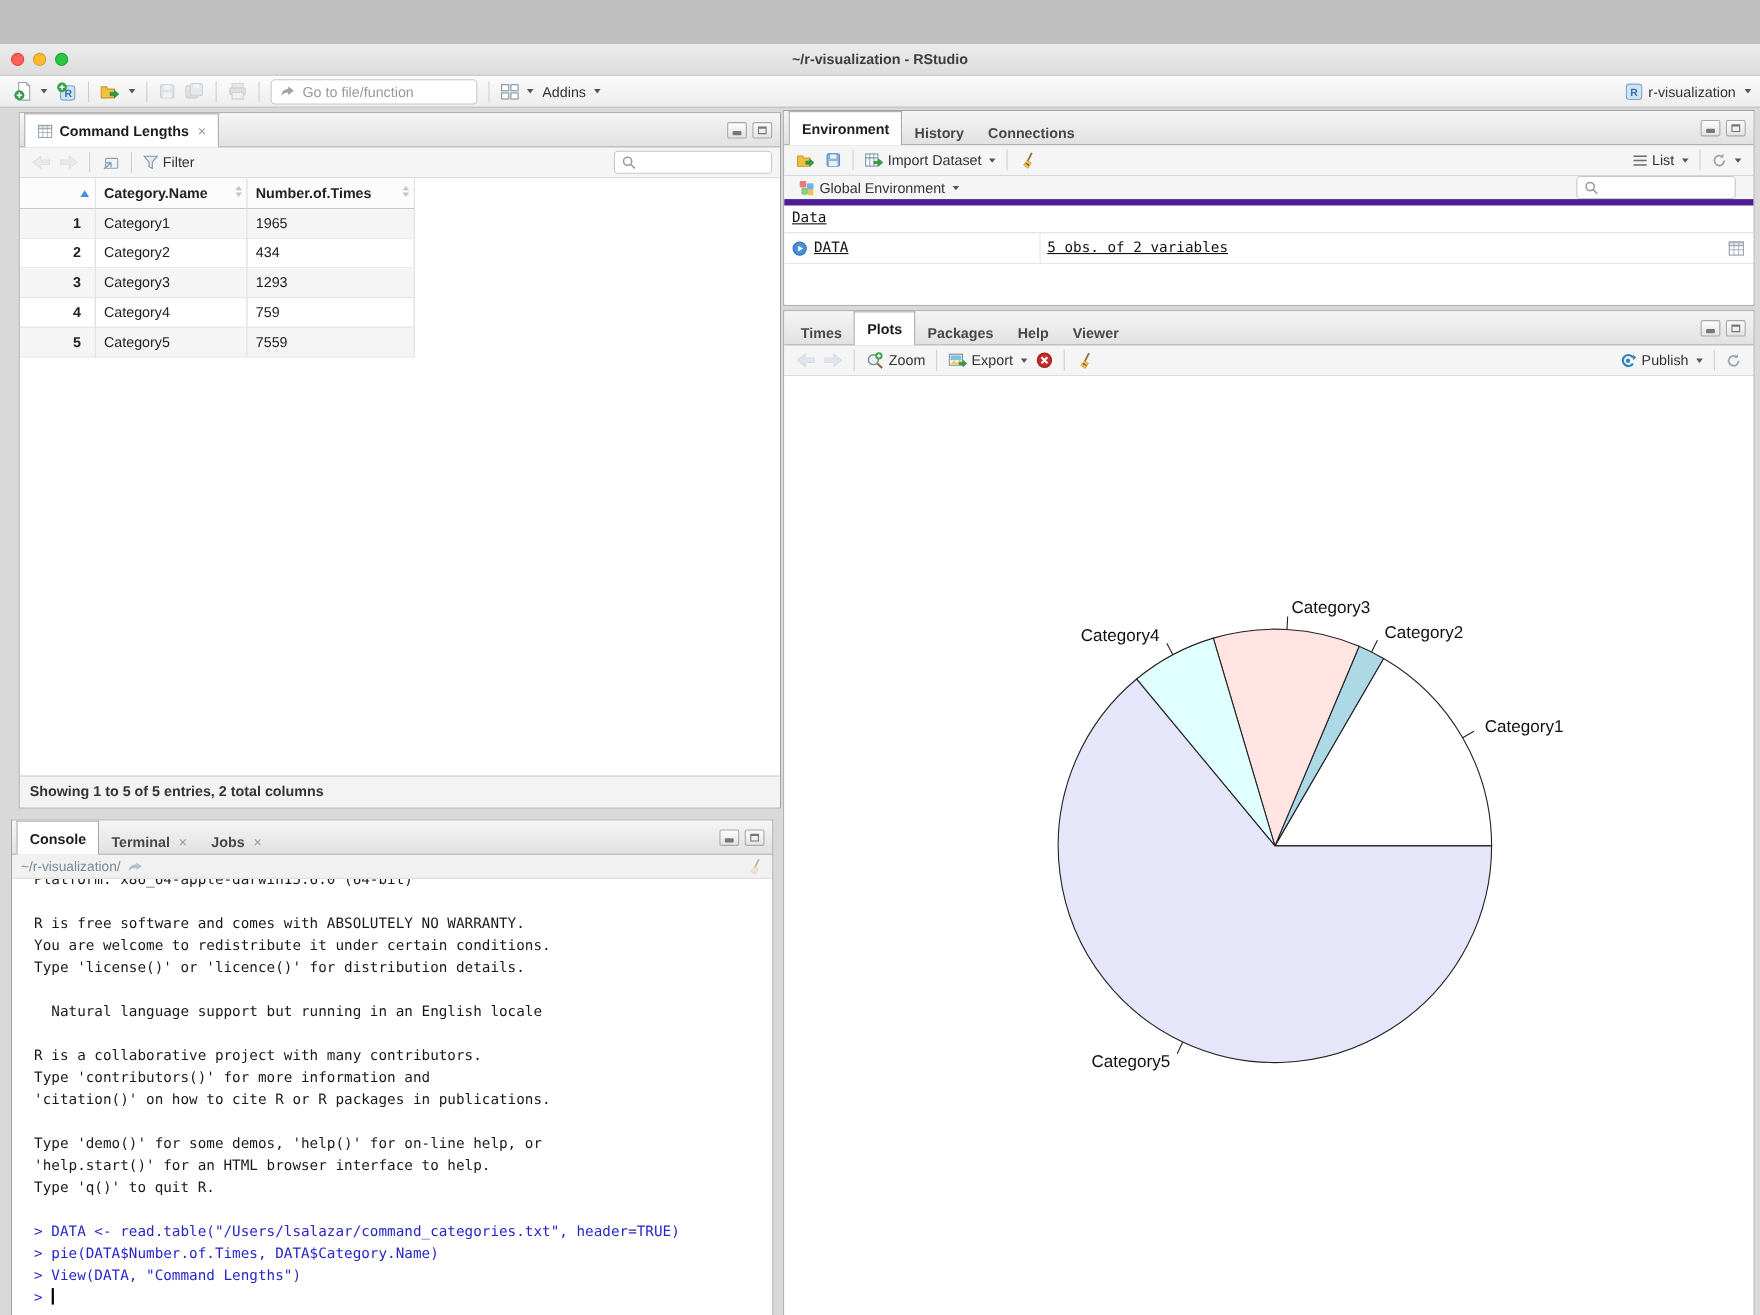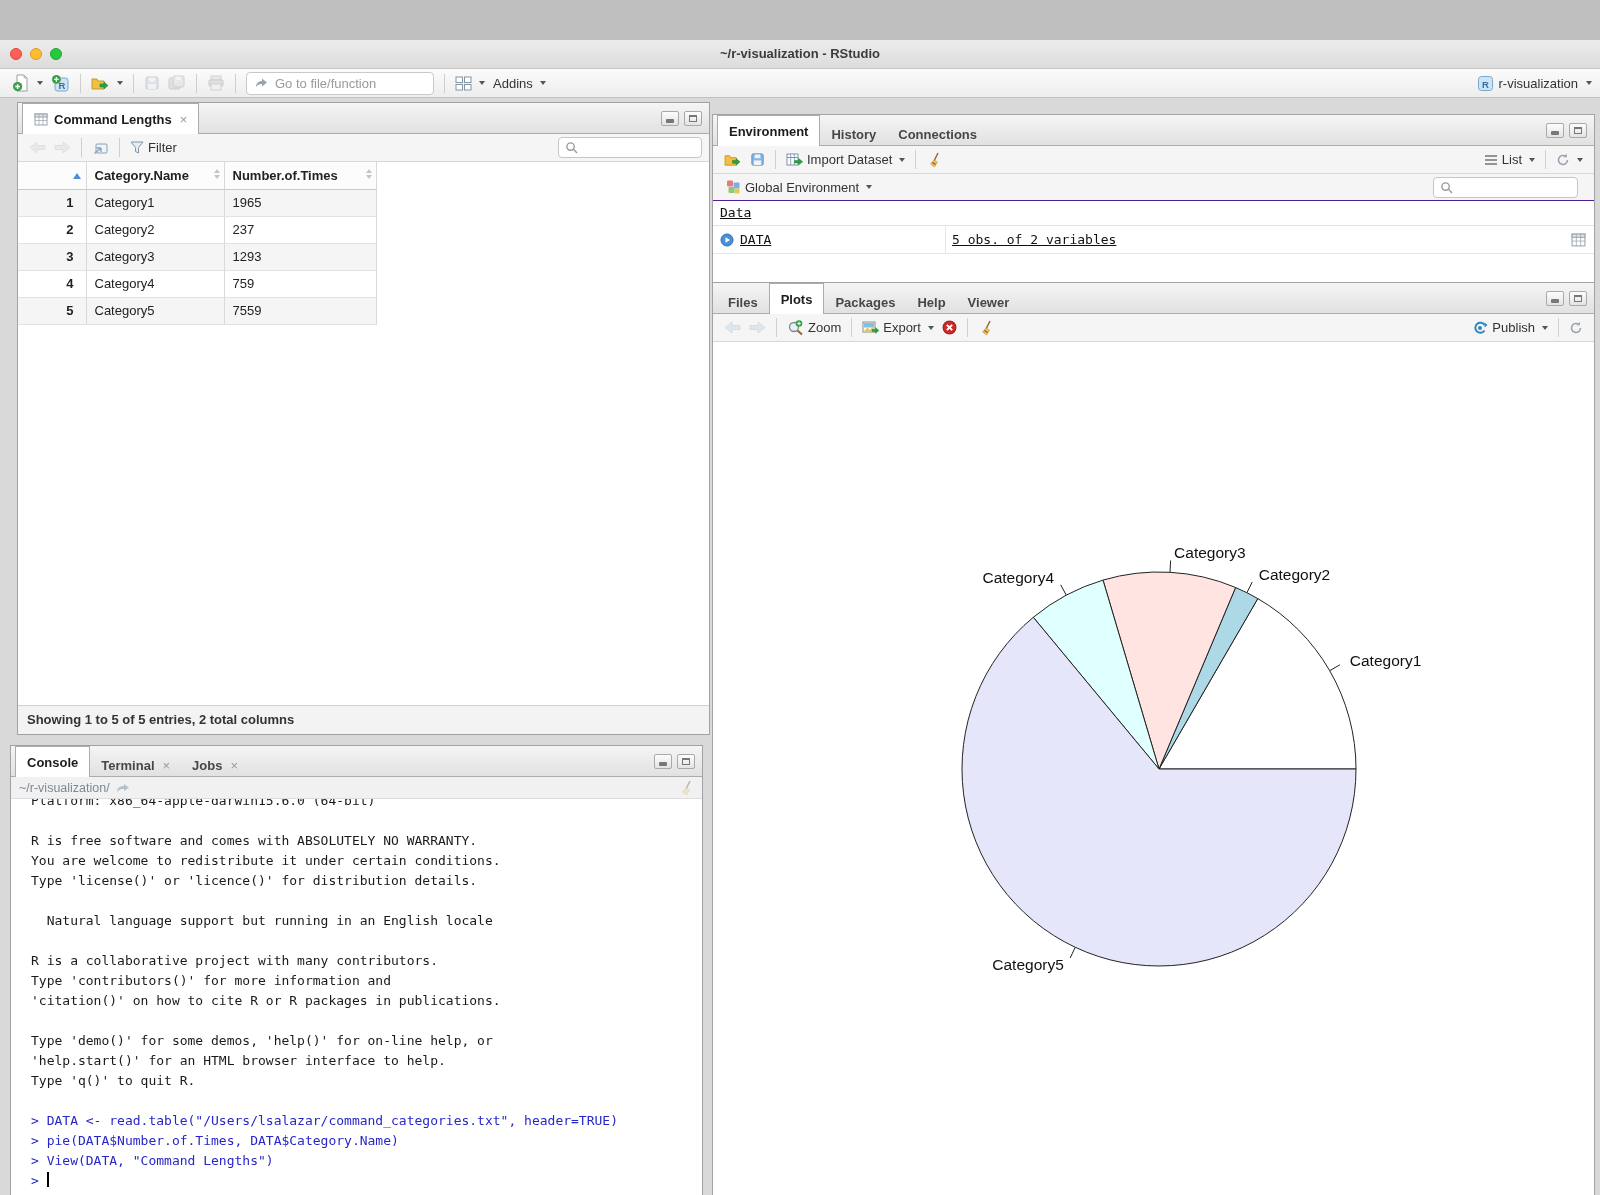--- a/index.html
+++ b/index.html
@@ -31,21 +31,21 @@
   .goto-box input{border:none;outline:none;font-size:13px;width:100%;color:#333;background:transparent;}
   .goto-box input::placeholder{color:#9a9a9a;}
   .spacer{flex:1;}
   .proj{display:inline-flex;align-items:center;gap:5px;font-size:13px;color:#333;}
 
   
   .pane{position:absolute;background:#fff;border:1px solid #a2a2a2;box-sizing:border-box;
     display:flex;flex-direction:column;}
   #pane-viewer{left:17px;top:62px;width:693px;height:633px;}
   #pane-console{left:10px;top:705px;width:693px;height:484px;}
-  #pane-env{left:712px;top:74px;width:883px;height:178px;}
+  #pane-env{left:712px;top:60px;width:883px;height:178px;}
   #pane-plots{left:712px;top:242px;width:883px;height:947px;}
 
   .tabbar{height:30px;flex:0 0 30px;background:linear-gradient(#f5f5f5,#e1e1e1);
     border-bottom:1px solid #ababab;display:flex;align-items:flex-end;position:relative;}
   .tab{display:inline-flex;align-items:center;gap:6px;height:21px;padding:0 11px;
     font-size:13px;font-weight:700;color:#474747;box-sizing:border-box;}
   .tab.first{margin-left:4px;}
   .tab.active{background:#fff;border:1px solid #ababab;border-bottom:none;height:31px;margin-bottom:-1px;color:#1c1c1c;}
   .tab .x{font-weight:400;color:#9a9a9a;font-size:13px;margin-left:2px;}
   .winbtns{position:absolute;right:7px;top:8px;display:flex;gap:5px;}
@@ -83,21 +83,21 @@
   .pathbar{height:22px;flex:0 0 22px;background:#f1f1f1;border-bottom:1px solid #dcdcdc;
     display:flex;align-items:center;padding:0 8px;font-size:12.5px;color:#7c8a96;gap:6px;box-sizing:border-box;}
   .console-body{flex:1;overflow:hidden;background:#fff;padding-left:20px;
     font-family:"DejaVu Sans Mono","Liberation Mono",monospace;font-size:13px;line-height:20px;color:#1a1a1a;}
   .console-line{white-space:pre;}
   .console-line.first{margin-top:-8px;}
   .console-line.cmd{color:#2727c8;}
   .cursor{display:inline-block;width:2px;height:15px;background:#000;vertical-align:-2px;}
 
   
-  .scoperow{height:27px;flex:0 0 27px;background:#f5f5f5;border-bottom:1px solid #4c1d95;
+  .scoperow{height:27px;flex:0 0 27px;background:#f5f5f5;border-bottom:6px solid #4c1d95;
     display:flex;align-items:center;padding:0 8px;font-size:13px;color:#333;box-sizing:border-box;}
   .envbody{flex:1;background:#fff;font-family:"DejaVu Sans Mono","Liberation Mono",monospace;font-size:13px;color:#111;text-decoration:underline;}
   .env-section{height:24px;line-height:24px;border-bottom:1px solid #e2e2e2;padding-left:7px;}
   .envrow{display:flex;align-items:center;height:27px;border-bottom:1px solid #e6e6e6;}
   .envrow .name{width:233px;display:flex;align-items:center;gap:6px;padding-left:7px;box-sizing:border-box;
     border-right:1px solid #e6e6e6;height:100%;}
   .envrow .val{flex:1;padding-left:6px;}
   .envrow .gridbtn{margin-right:8px;display:inline-flex;}
 
   
@@ -277,21 +277,21 @@
         </thead>
         <tbody id="dv-rows">
             <tr>
               <td class="rownum">1</td>
               <td class="c1">Category1</td>
               <td class="c2">1965</td>
             </tr>
             <tr>
               <td class="rownum">2</td>
               <td class="c1">Category2</td>
-              <td class="c2">237</td>
+              <td class="c2">434</td>
             </tr>
             <tr>
               <td class="rownum">3</td>
               <td class="c1">Category3</td>
               <td class="c2">1293</td>
             </tr>
             <tr>
               <td class="rownum">4</td>
               <td class="c1">Category4</td>
               <td class="c2">759</td>
@@ -479,21 +479,21 @@
               <line x1="1" y1="7.5" x2="13" y2="7.5" stroke="#9aa4ae" stroke-width="0.7"></line>
             </svg>
         </span>
       </div>
     </div>
   </div>
 
   <div class="pane" id="pane-plots">
     <div class="tabbar">
       <span class="tab first">
-          <span>Files</span>
+          <span>Times</span>
         </span>
       <span class="tab active">
           <span>Plots</span>
         </span>
       <span class="tab">
           <span>Packages</span>
         </span>
       <span class="tab">
           <span>Help</span>
         </span>

